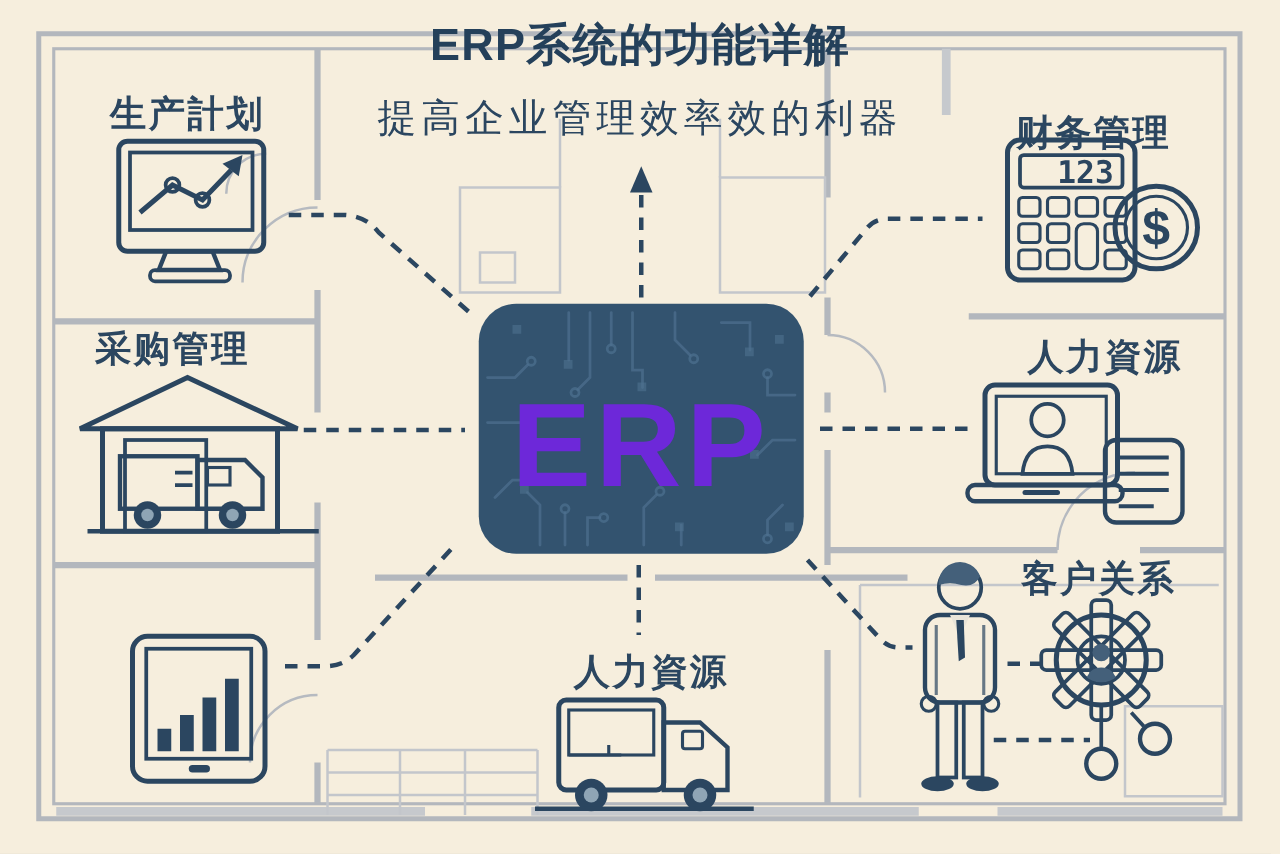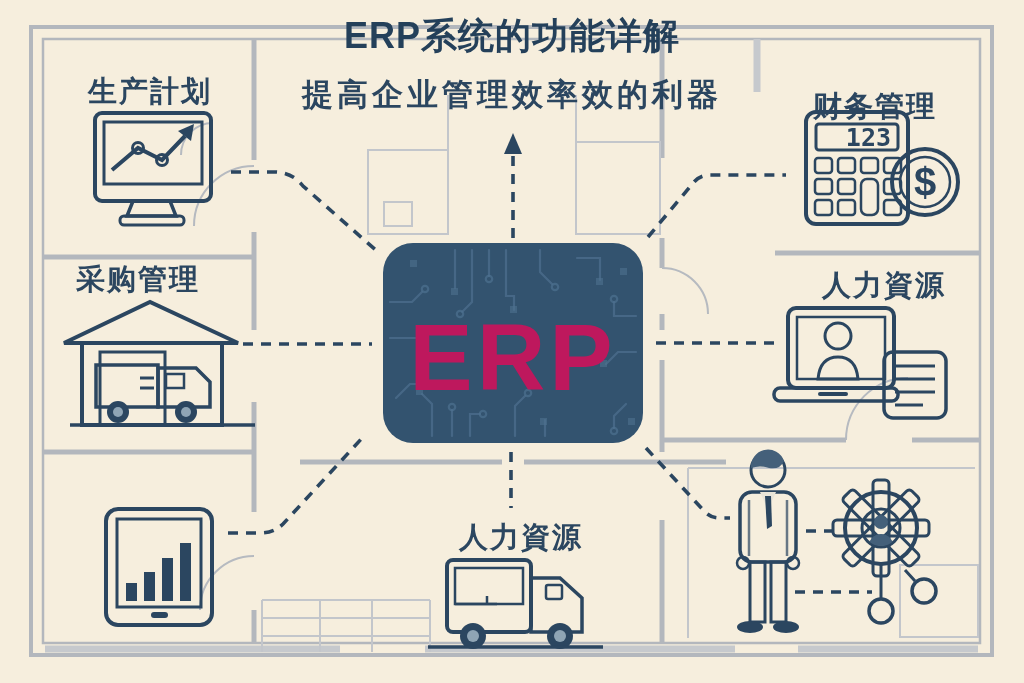--- a/index.html
+++ b/index.html
@@ -18,30 +18,30 @@
   .trace{stroke:#4e7190;stroke-width:2.2;fill:none;opacity:.7;stroke-linecap:round;}
   .tracedot{stroke:#4e7190;stroke-width:2.2;fill:#33536f;opacity:.7;}
   .tracesq{fill:#4e7190;opacity:.6;}
   .ol{stroke:#2b4660;fill:none;}
   .title{
     position:absolute;left:0;right:0;top:12px;text-align:center;
     font-size:36px;font-weight:800;color:#24405a;letter-spacing:1px;white-space:nowrap;
   }
   .subtitle{
     position:absolute;left:0;right:0;top:74px;text-align:center;
-    font-size:31px;font-weight:700;color:#2b4660;letter-spacing:4px;white-space:nowrap;
+    font-size:31px;font-weight:400;color:#2b4660;letter-spacing:4px;white-space:nowrap;
   }
   .label{
     position:absolute;color:#2b4660;font-size:29px;font-weight:700;
     letter-spacing:2px;white-space:nowrap;
   }
   .erp-label{
     position:absolute;left:383px;top:243px;width:260px;height:229px;
     display:flex;align-items:center;justify-content:center;
-    font-size:95px;font-weight:800;color:#be185d;letter-spacing:4px;
+    font-size:95px;font-weight:800;color:#6d28d9;letter-spacing:4px;
   }
 </style>
 </head>
 <body>
 
 <div class="stage">
 <svg width="1024" height="683" viewBox="0 0 1024 683">
 
   <g>
     <rect class="wallouter" x="31" y="27" width="961" height="628" stroke-width="4"></rect>
@@ -238,14 +238,15 @@
   </g>
 </svg>
 
   <div class="title">ERP系统的功能详解</div>
   <div class="subtitle">提高企业管理效率效的利器</div>
   <div class="erp-label">ERP</div>
   <div class="label" style="left:88px;top:72px;">生产計划</div>
   <div class="label" style="left:76px;top:260px;">采购管理</div>
   <div class="label" style="left:813px;top:87px;">财务管理</div>
   <div class="label" style="left:822px;top:266px;">人力資源</div>
+  <div class="label" style="left:817px;top:444px;">客户关系</div>
   <div class="label" style="left:459px;top:518px;">人力資源</div>
 </div>
 
 </body></html>

